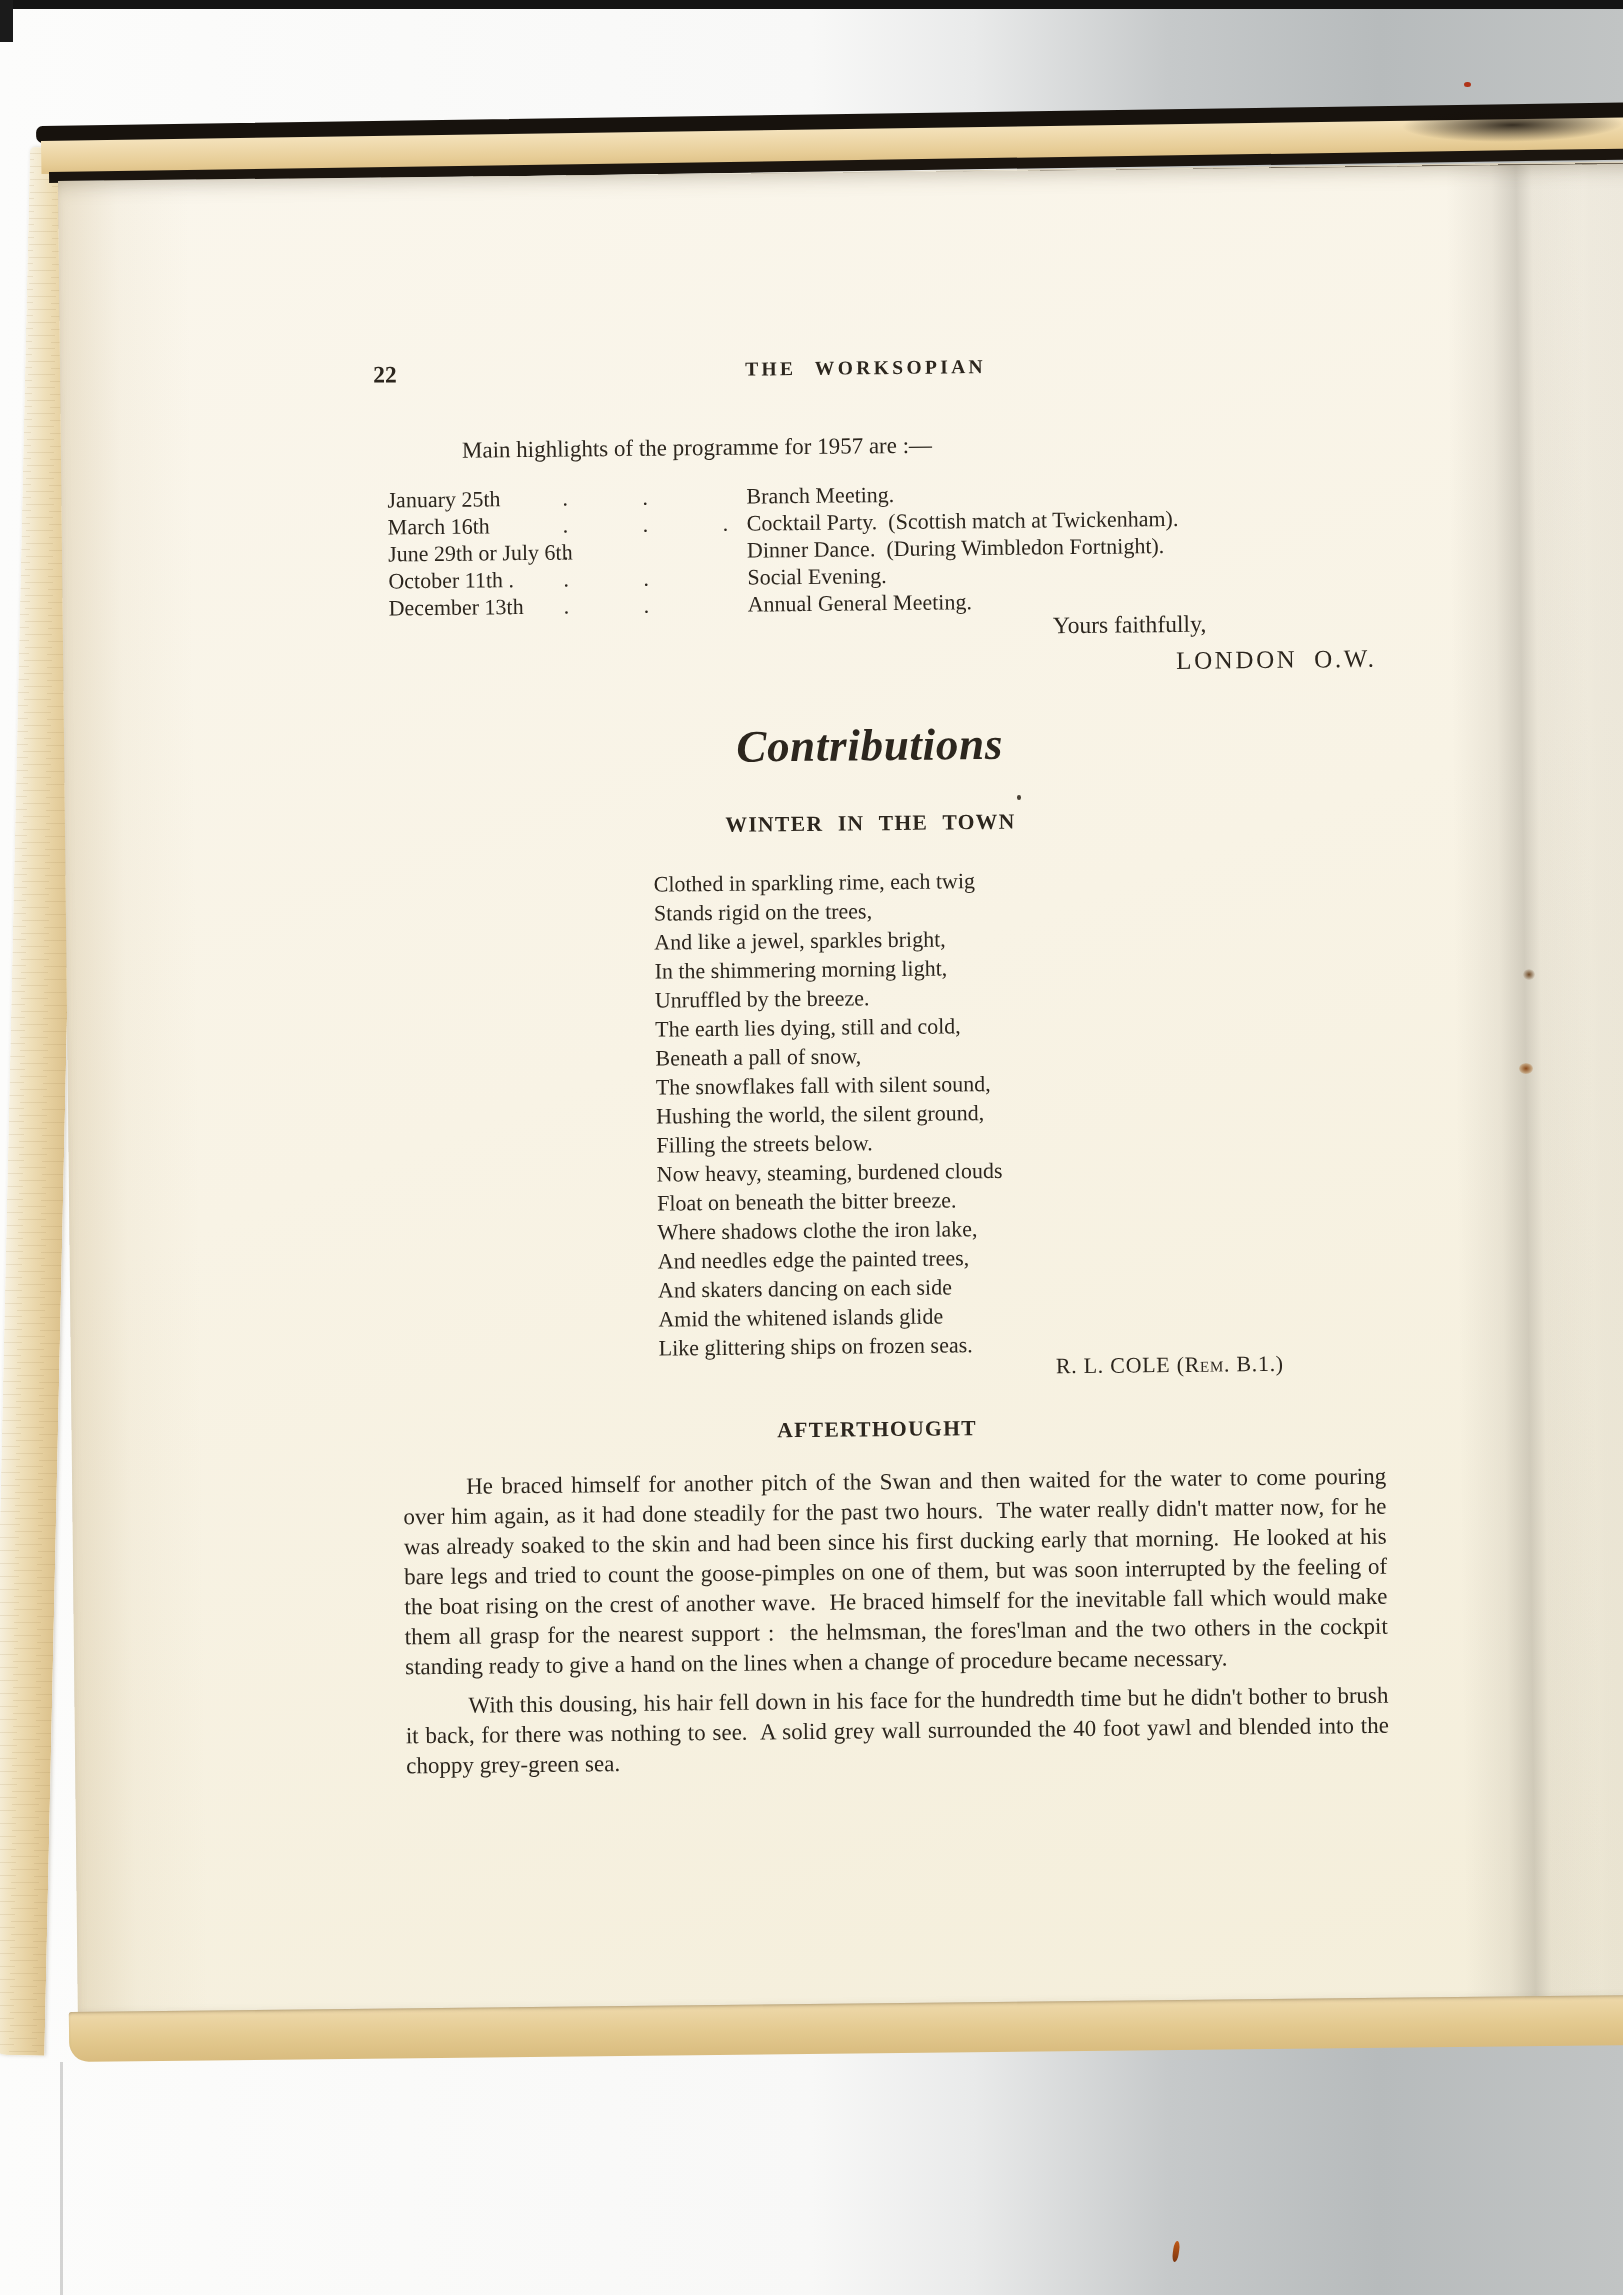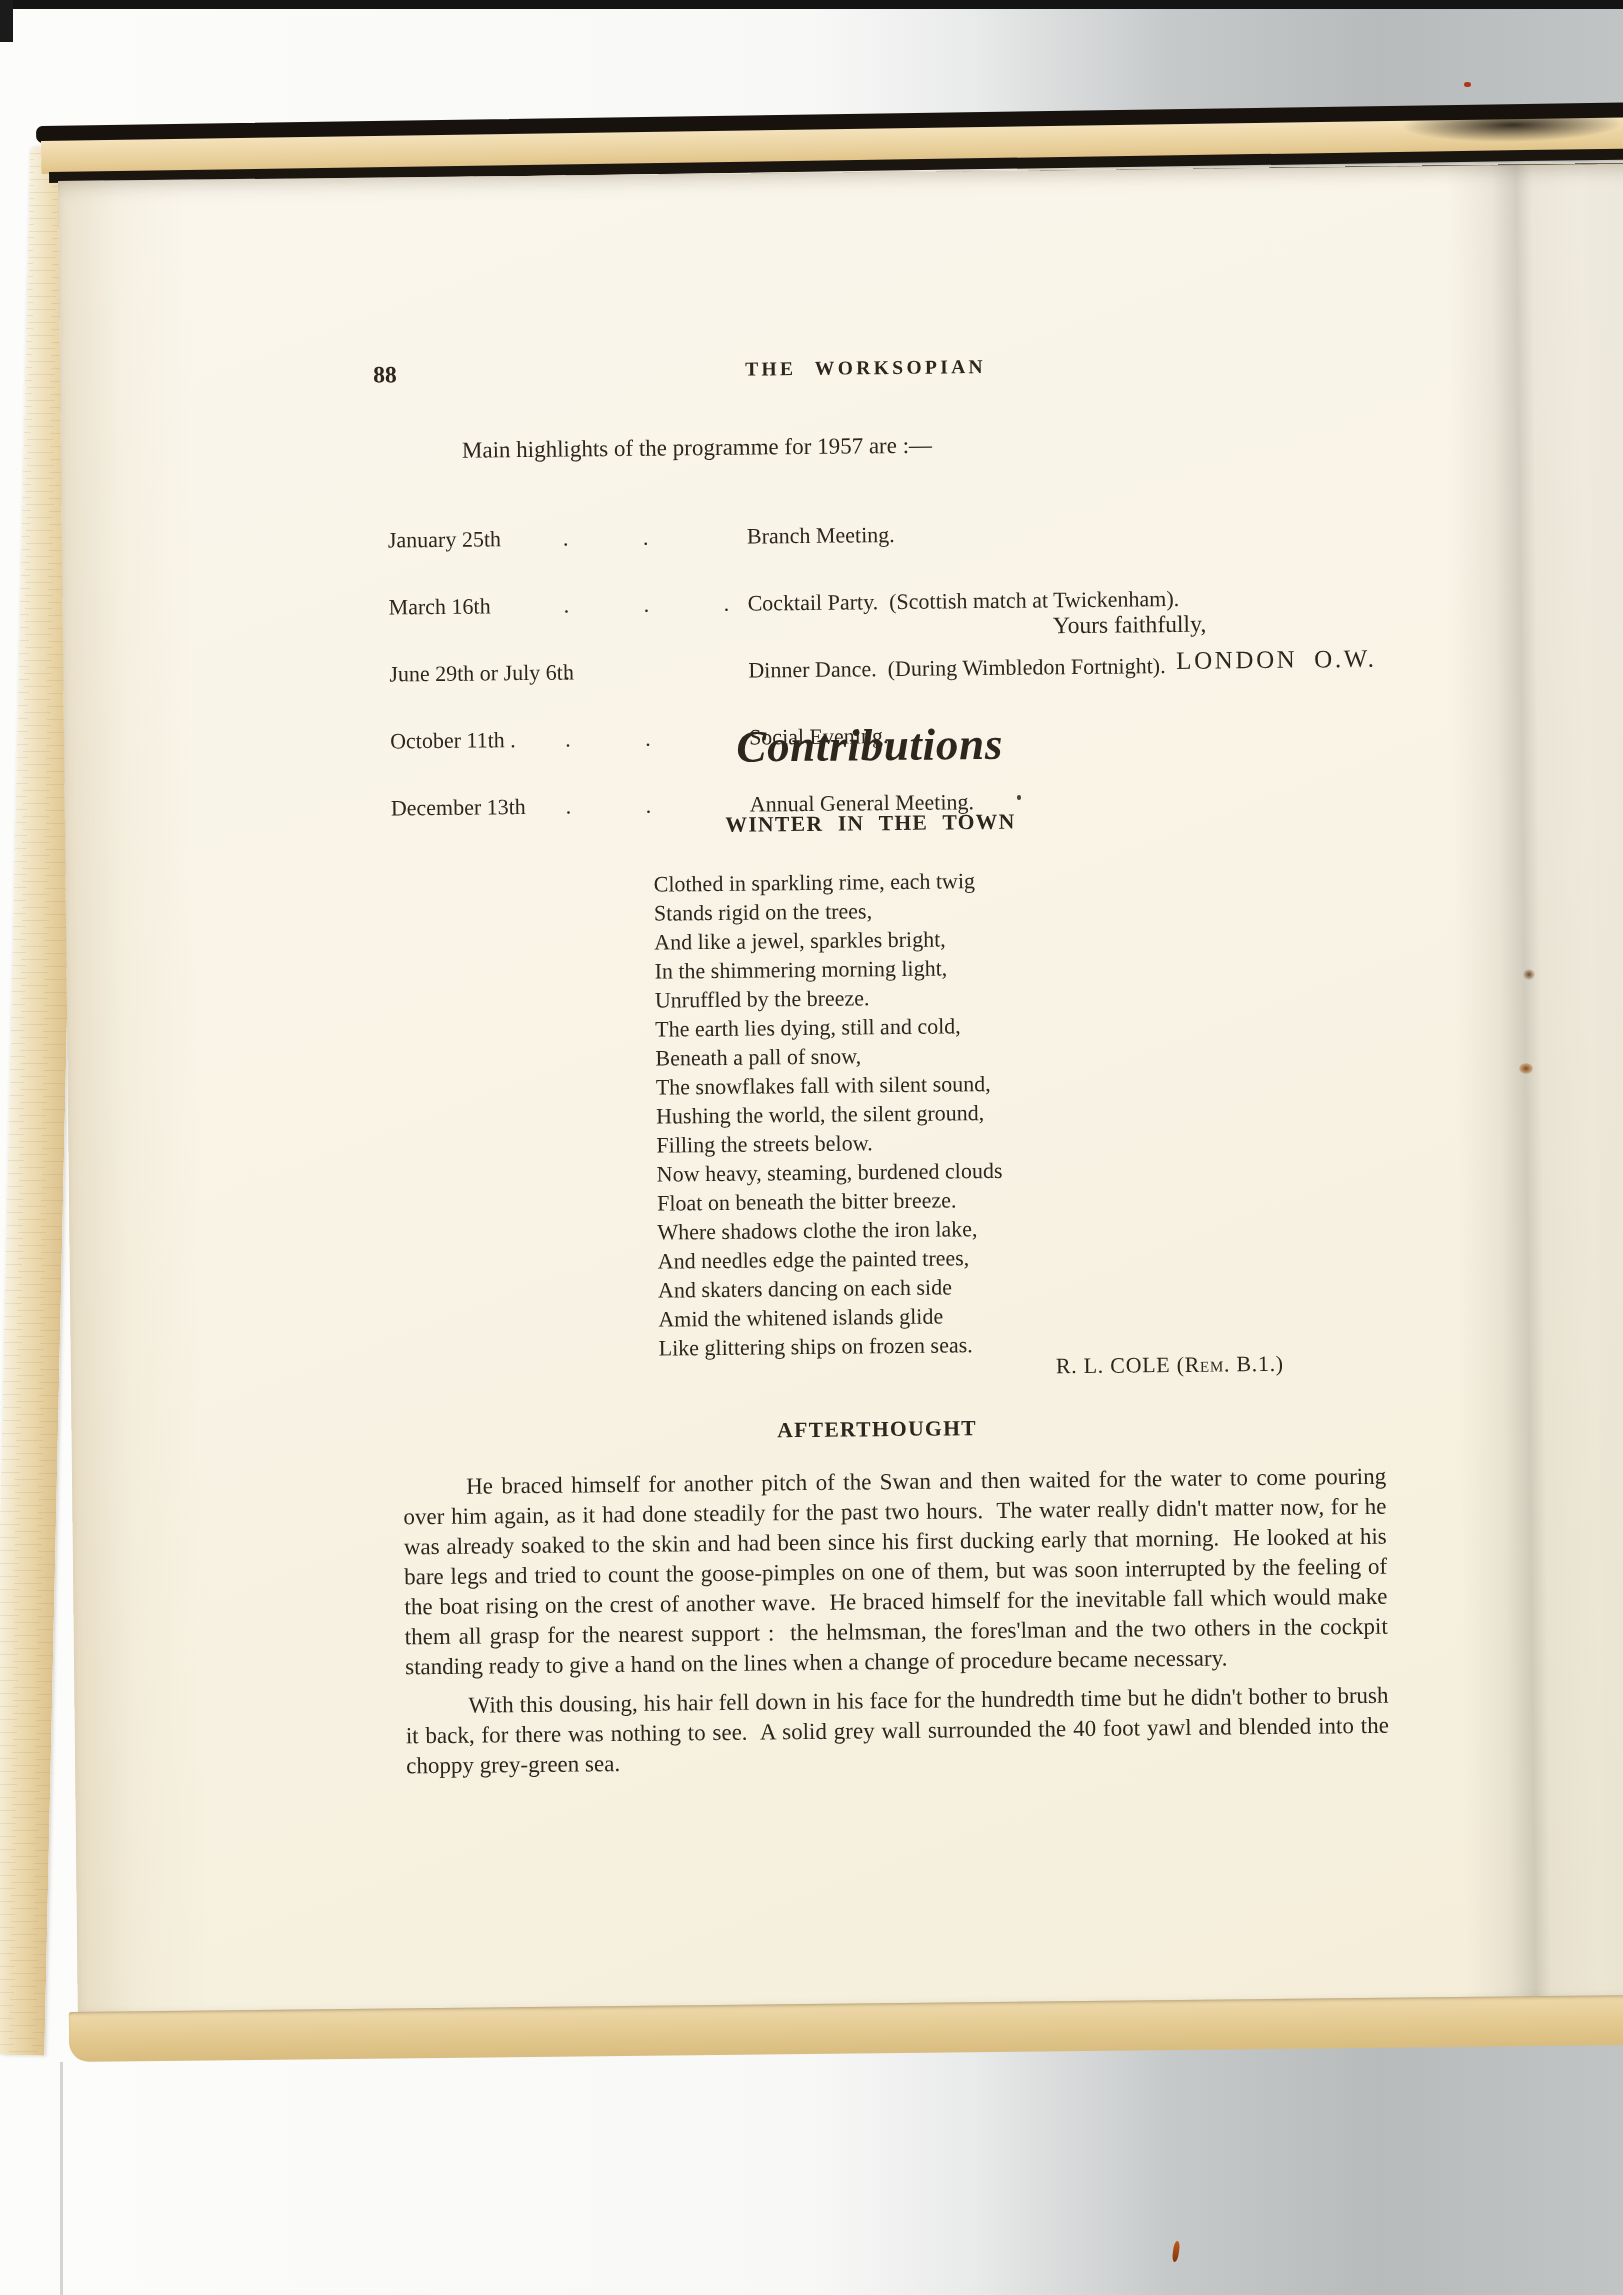--- a/index.html
+++ b/index.html
@@ -41,21 +41,21 @@
     position:absolute;left:-9.2px;bottom:-48px;width:1651px;height:50px;
     background:linear-gradient(#eed9ab,#e3c98f 55%,#d9bc7f);
     border-radius:2.6px 0 17px 19.6px;box-shadow:inset 0 2.6px 3.9px -2px rgba(90,70,40,0.5);
   }
   
   .page .abs{position:absolute;}
   .page-number{left:313px;top:184px;font-size:23.6px;font-weight:700;}
   .running-header{left:321px;top:185px;width:969px;text-align:center;font-size:19.6px;font-weight:700;letter-spacing:3.3px;word-spacing:10.5px;}
   .intro{left:401px;top:261px;font-size:23px;}
   .schedule{left:326px;top:310px;font-size:22px;}
-  .sched-row{position:relative;height:27px;margin-top:40px;}
+  .sched-row{position:relative;height:27px;}
   .sched-date{position:absolute;left:0;white-space:pre;}
   .sched-dots{position:absolute;left:175px;width:196px;word-spacing:69px;white-space:pre;}
   .sched-event{position:absolute;left:359px;white-space:pre;}
   .valediction{left:990px;top:442px;font-size:23.6px;}
   .signature{left:1113px;top:478px;font-size:25px;letter-spacing:2.6px;word-spacing:7.9px;}
   .section-title{left:321px;top:547px;width:969px;text-align:center;font-size:45px;font-weight:700;font-style:italic;letter-spacing:0.7px;}
   .poem-title{left:321px;top:639px;width:969px;text-align:center;font-size:21.6px;font-weight:700;letter-spacing:1.3px;word-spacing:7.9px;}
   .poem{left:588px;top:695px;font-size:22px;line-height:29px;}
   .poem-line{height:29px;white-space:pre;}
   .poem-author{left:985px;top:1183px;font-size:22px;font-variant:small-caps;letter-spacing:0.7px;}
@@ -82,21 +82,21 @@
   <div class="abs fore-edge-left"></div>
   <div class="abs edge-black-a"></div>
   <div class="abs edge-tan-top"></div>
   <div class="abs edge-black-b"></div>
   <div class="abs edge-pinch"></div>
   <div class="abs sheet-lines"></div>
 
   <div class="page">
     <div class="bottom-deckle"></div>
 
-    <div class="abs page-number">88</div>
+    <div class="abs page-number">22</div>
     <div class="abs running-header">THE WORKSOPIAN</div>
 
     <div class="abs intro">Main highlights of the programme for 1957 are :—</div>
 
     <div class="abs schedule">
 
         <div class="sched-row">
           <span class="sched-date">January 25th</span>
           <span class="sched-dots">. .</span>
           <span class="sched-event">Branch Meeting.</span>

